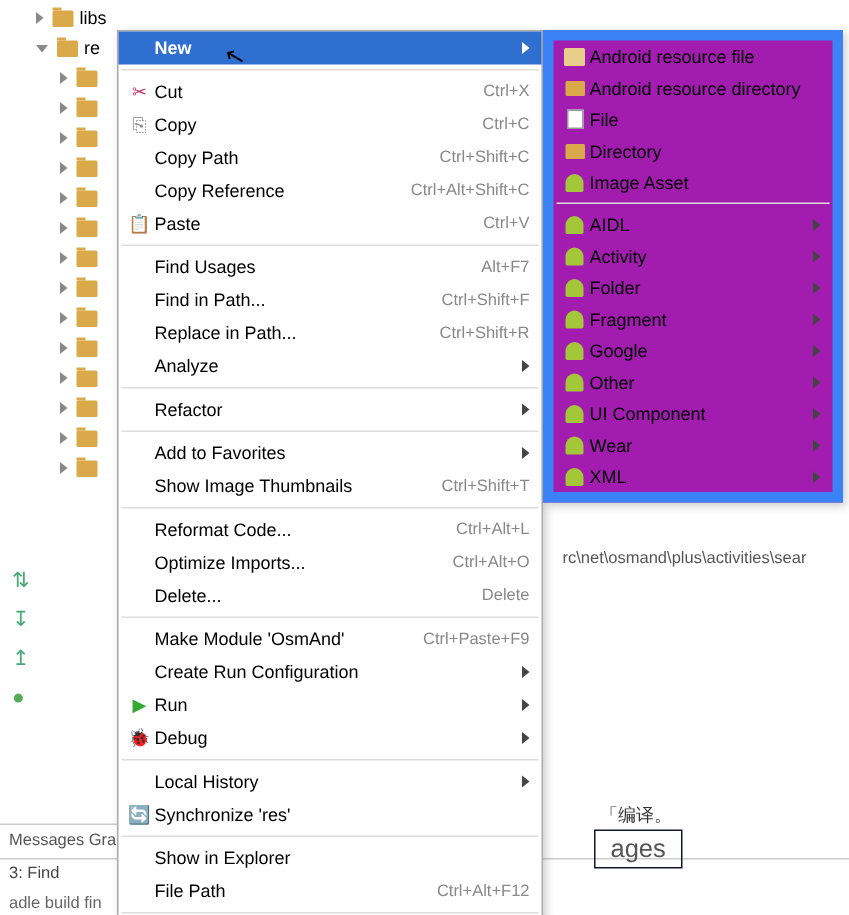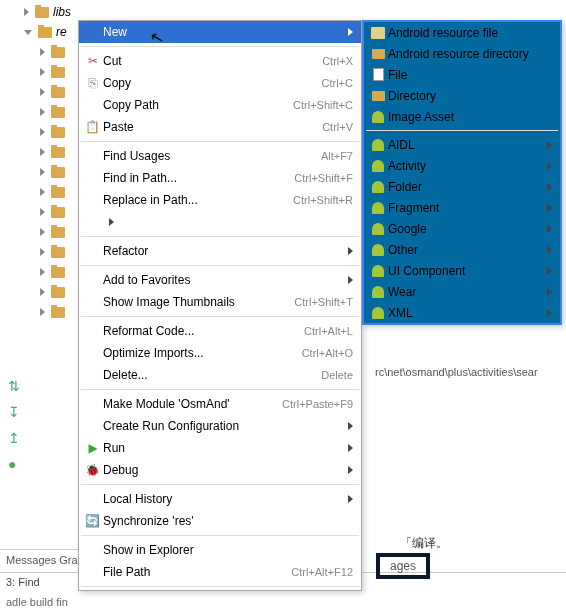--- a/index.html
+++ b/index.html
@@ -15,21 +15,21 @@
   }
   
   .tree {
     position: absolute;
     left: 0; top: 0; width: 180px; height: 350px;
     background: #fff;
     padding-top: 2px;
   }
   .tree-row {
     display: flex; align-items: center;
-    height: 20px; padding-left: 8px; font-style: italic;
+    height: 20px; padding-left: 8px;
   }
   .tree-arrow {
     width: 0; height: 0; border-top: 4px solid transparent;
     border-bottom: 4px solid transparent; border-left: 5px solid #888;
     margin-right: 6px;
   }
   .tree-arrow.open {
     border-left: 4px solid transparent; border-right: 4px solid transparent;
     border-top: 5px solid #888; border-bottom: none;
   }
@@ -68,41 +68,41 @@
     background: #fff;
     border: 1px solid #aaa;
     box-shadow: 2px 2px 6px rgba(0,0,0,0.2);
   }
   .menu-item {
     display: flex; align-items: center;
     height: 22px; padding: 0 8px 0 4px;
     position: relative;
   }
   .menu-item.sel {
-    background: #2f6fd0; color: #fff;
+    background: #2f6fd0; color: #fff; font-weight: bold;
   }
   .menu-item .icon-slot {
     width: 20px; display: inline-flex; justify-content: center;
     font-size: 12px;
   }
   .menu-item .label { flex: 1; }
   .menu-item .shortcut { color: #888; font-size: 11px; margin-left: 8px; }
   .menu-item .sub-arrow {
     width: 0; height: 0; border-top: 4px solid transparent;
     border-bottom: 4px solid transparent; border-left: 5px solid #444;
     margin-left: 6px;
   }
   .menu-item.sel .sub-arrow { border-left-color: #fff; }
   .menu-sep { height: 1px; background: #ddd; margin: 3px 2px; }
   
   .submenu {
     position: absolute; left: 362px; top: 20px;
     width: 200px;
-    background: #0369a1;
-    border: 2px solid #3b82f6;
+    background: #a21caf;
+    border: 7px solid #3b82f6;
     box-shadow: 2px 2px 6px rgba(0,0,0,0.2);
   }
   .submenu .menu-item { height: 21px; }
   .android-icon {
     width: 12px; height: 12px; position: relative; display: inline-block;
   }
   .android-icon::before {
     content: ""; position: absolute; inset: 0;
     background: #a4c639; border-radius: 50% 50% 10% 10%;
   }
@@ -129,22 +129,22 @@
   .sync-icon { color: #39c; }
   .breadcrumb {
     position: absolute; left: 362px; top: 366px;
     font-size: 11px; color: #555; width: 200px;
     white-space: nowrap; overflow: hidden; padding-left: 13px;
   }
   .cn-text {
     position: absolute; left: 400px; top: 497px; font-size: 12px; color:#333;margin-top:38px;
   }
   .tab-area {
-    position: absolute; left: 376px; top: 553px; font-size: 12px;
-    border: 4px solid #0f172a; padding: 2px 10px; color:#555;
+    position: absolute; left: 396px; top: 553px; font-size: 17px;
+    border: 1px solid #0f172a; padding: 2px 10px; color:#555;
   }
 </style>
 </head>
 <body>
 
 <div class="tree">
   <div class="tree-row" style="padding-left:24px">
     <span class="tree-arrow"></span>
     <span class="folder-icon"></span>
     <span>libs</span>
@@ -248,20 +248,25 @@
     <span class="icon-slot" style="color:#888">⎘</span>
     <span class="label">Copy</span>
     <span class="shortcut">Ctrl+C</span>
   </div>
   <div class="menu-item">
     <span class="icon-slot"></span>
     <span class="label">Copy Path</span>
     <span class="shortcut">Ctrl+Shift+C</span>
   </div>
   <div class="menu-item">
+    <span class="icon-slot"></span>
+    <span class="label">Copy Reference</span>
+    <span class="shortcut">Ctrl+Alt+Shift+C</span>
+  </div>
+  <div class="menu-item">
     <span class="icon-slot" style="color:#b88">📋</span>
     <span class="label">Paste</span>
     <span class="shortcut">Ctrl+V</span>
   </div>
   <div class="menu-sep"></div>
   <div class="menu-item">
     <span class="icon-slot"></span>
       <span class="label">Find Usages</span>
     <span class="shortcut">Alt+F7</span>
   </div>
@@ -270,20 +275,21 @@
       <span class="label">Find in Path...</span>
     <span class="shortcut">Ctrl+Shift+F</span>
   </div>
   <div class="menu-item">
     <span class="icon-slot"></span>
       <span class="label">Replace in Path...</span>
     <span class="shortcut">Ctrl+Shift+R</span>
   </div>
   <div class="menu-item">
     <span class="icon-slot"></span>
+      <span class="label">Analyze</span>
     <span class="sub-arrow"></span>
   </div>
   <div class="menu-sep"></div>
   <div class="menu-item">
     <span class="icon-slot"></span>
       <span class="label">Refactor</span>
     <span class="sub-arrow"></span>
   </div>
   <div class="menu-sep"></div>
   <div class="menu-item">

